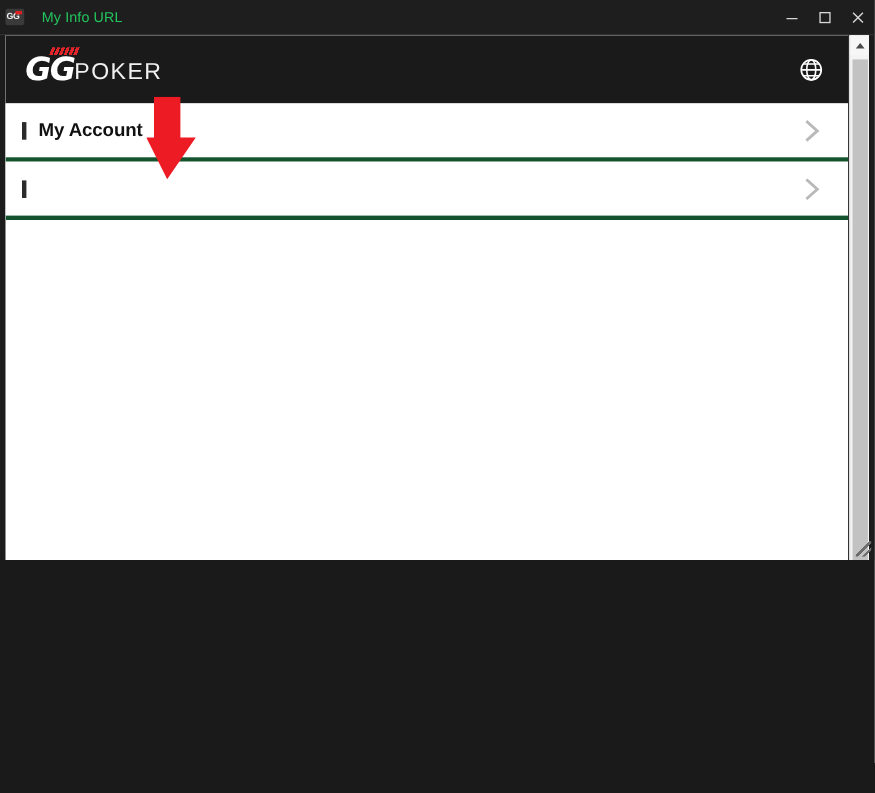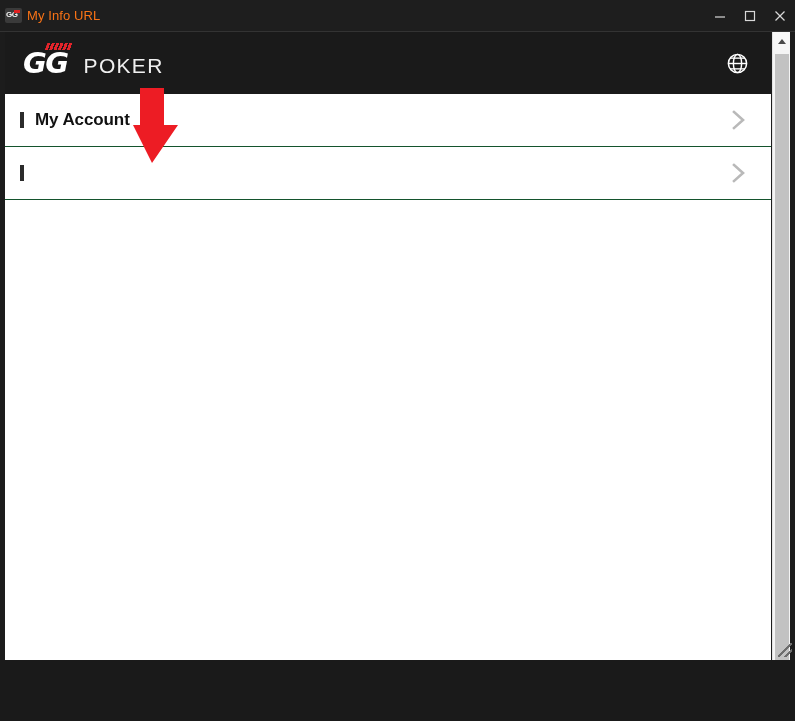--- a/index.html
+++ b/index.html
@@ -8,21 +8,21 @@
     width: 795px;
     height: 721px;
     overflow: hidden;
     background: #1a1a1a;
     font-family: "Liberation Sans", sans-serif;
   }
 
   .window {
     position: relative;
     width: 795px;
-    height: 660px;
+    height: 509px;
     background: #1c1c1c;
     overflow: hidden;
   }
 
   
   .titlebar {
     position: absolute;
     left: 0; top: 0;
     width: 795px;
     height: 32px;
@@ -50,22 +50,22 @@
     letter-spacing: -0.5px;
     font-family: "Liberation Sans", sans-serif;
   }
   .app-icon .streak {
     position: absolute;
     right: 2px; top: 2px;
     width: 6px; height: 3px;
     background: #e02020;
   }
   .titlebar-title {
-    margin-left: 5px;
-    color: #f97316;
+    margin-left: 16px;
+    color: #22c55e;
     font-size: 13px;
     letter-spacing: 0.1px;
     white-space: nowrap;
   }
   .win-controls {
     position: absolute;
     right: 0; top: 0;
     height: 32px;
     display: flex;
     align-items: center;
@@ -125,21 +125,21 @@
       to right,
       #e3242b 0px, #e3242b 3px,
       #1a1a1a 3px, #1a1a1a 4.4px
     );
   }
   .logo .poker-word {
     font-size: 21px;
     color: #f0f0f0;
     letter-spacing: 1.3px;
     line-height: 23px;
-    margin-left: 16px;
+    margin-left: 0;
     margin-bottom: 1px;
     font-family: "Liberation Sans", sans-serif;
   }
   .globe-btn {
     position: absolute;
     right: 22px;
     top: 50%;
     transform: translateY(-50%);
     width: 24px; height: 24px;
     display: flex;
@@ -147,21 +147,21 @@
     justify-content: center;
   }
 
   
   .menu-list { background: #ffffff; }
   .menu-row {
     position: relative;
     height: 53px;
     display: flex;
     align-items: center;
-    border-bottom: 1px solid #14532d;
+    border-bottom: 4px solid #14532d;
     background: #ffffff;
   }
   .row-marker {
     width: 4px;
     height: 16px;
     background: #2b2b2b;
     margin-left: 15px;
     flex: none;
   }
   .row-label {

